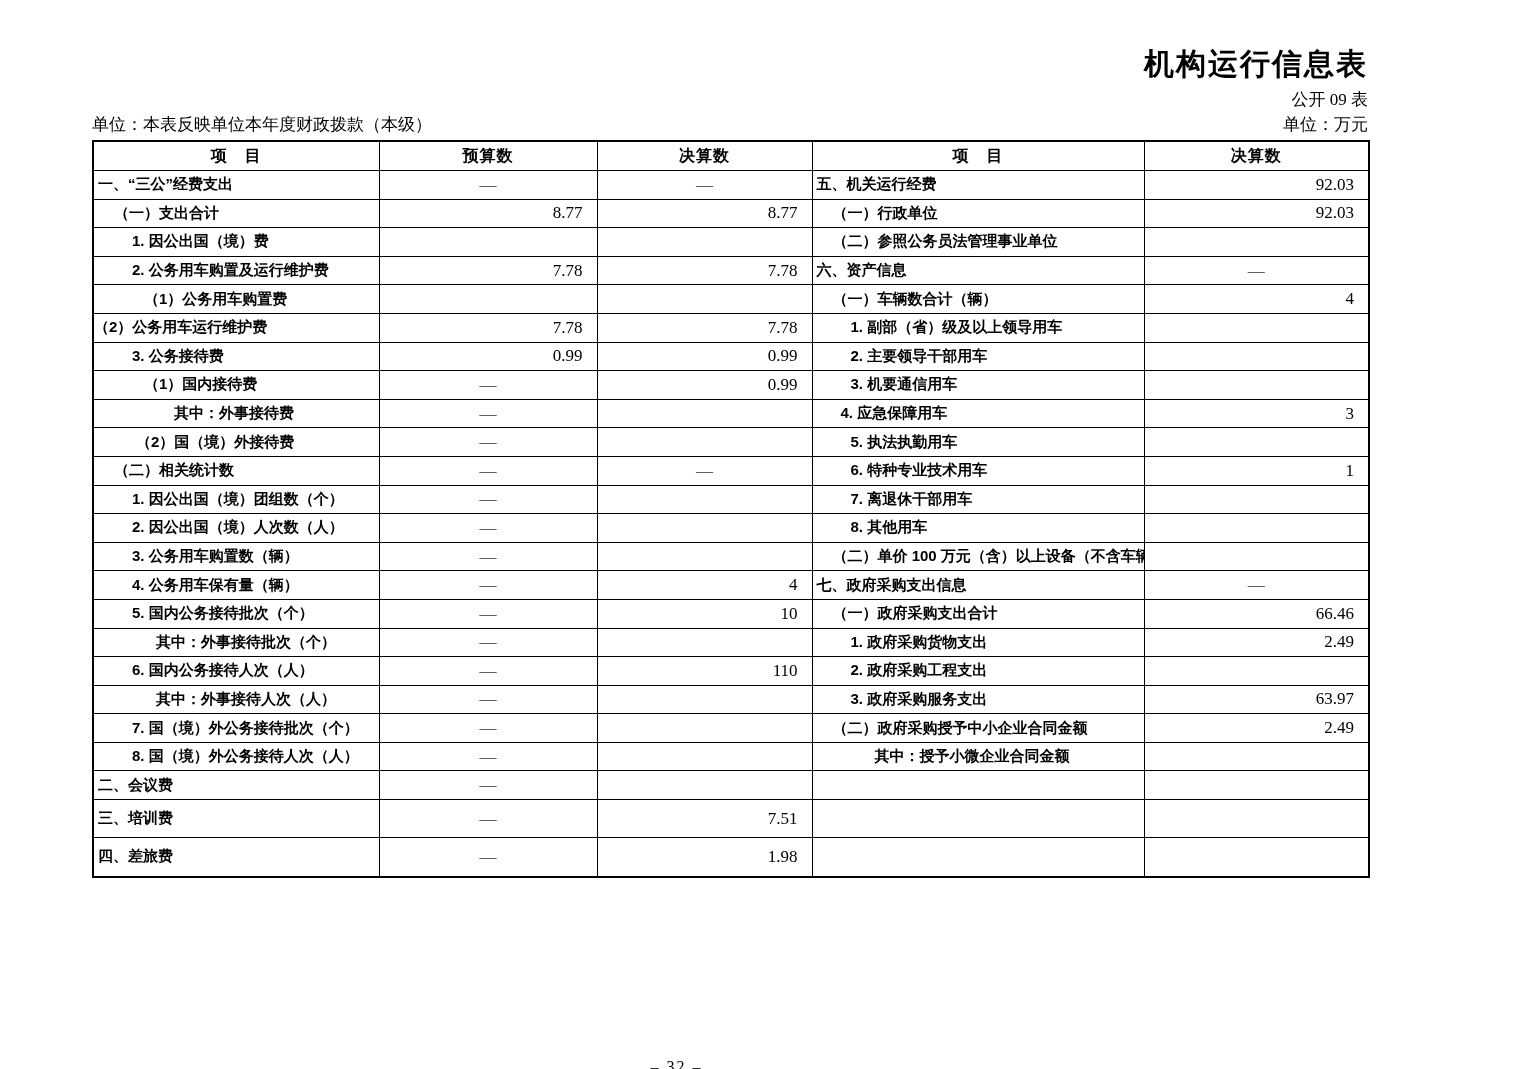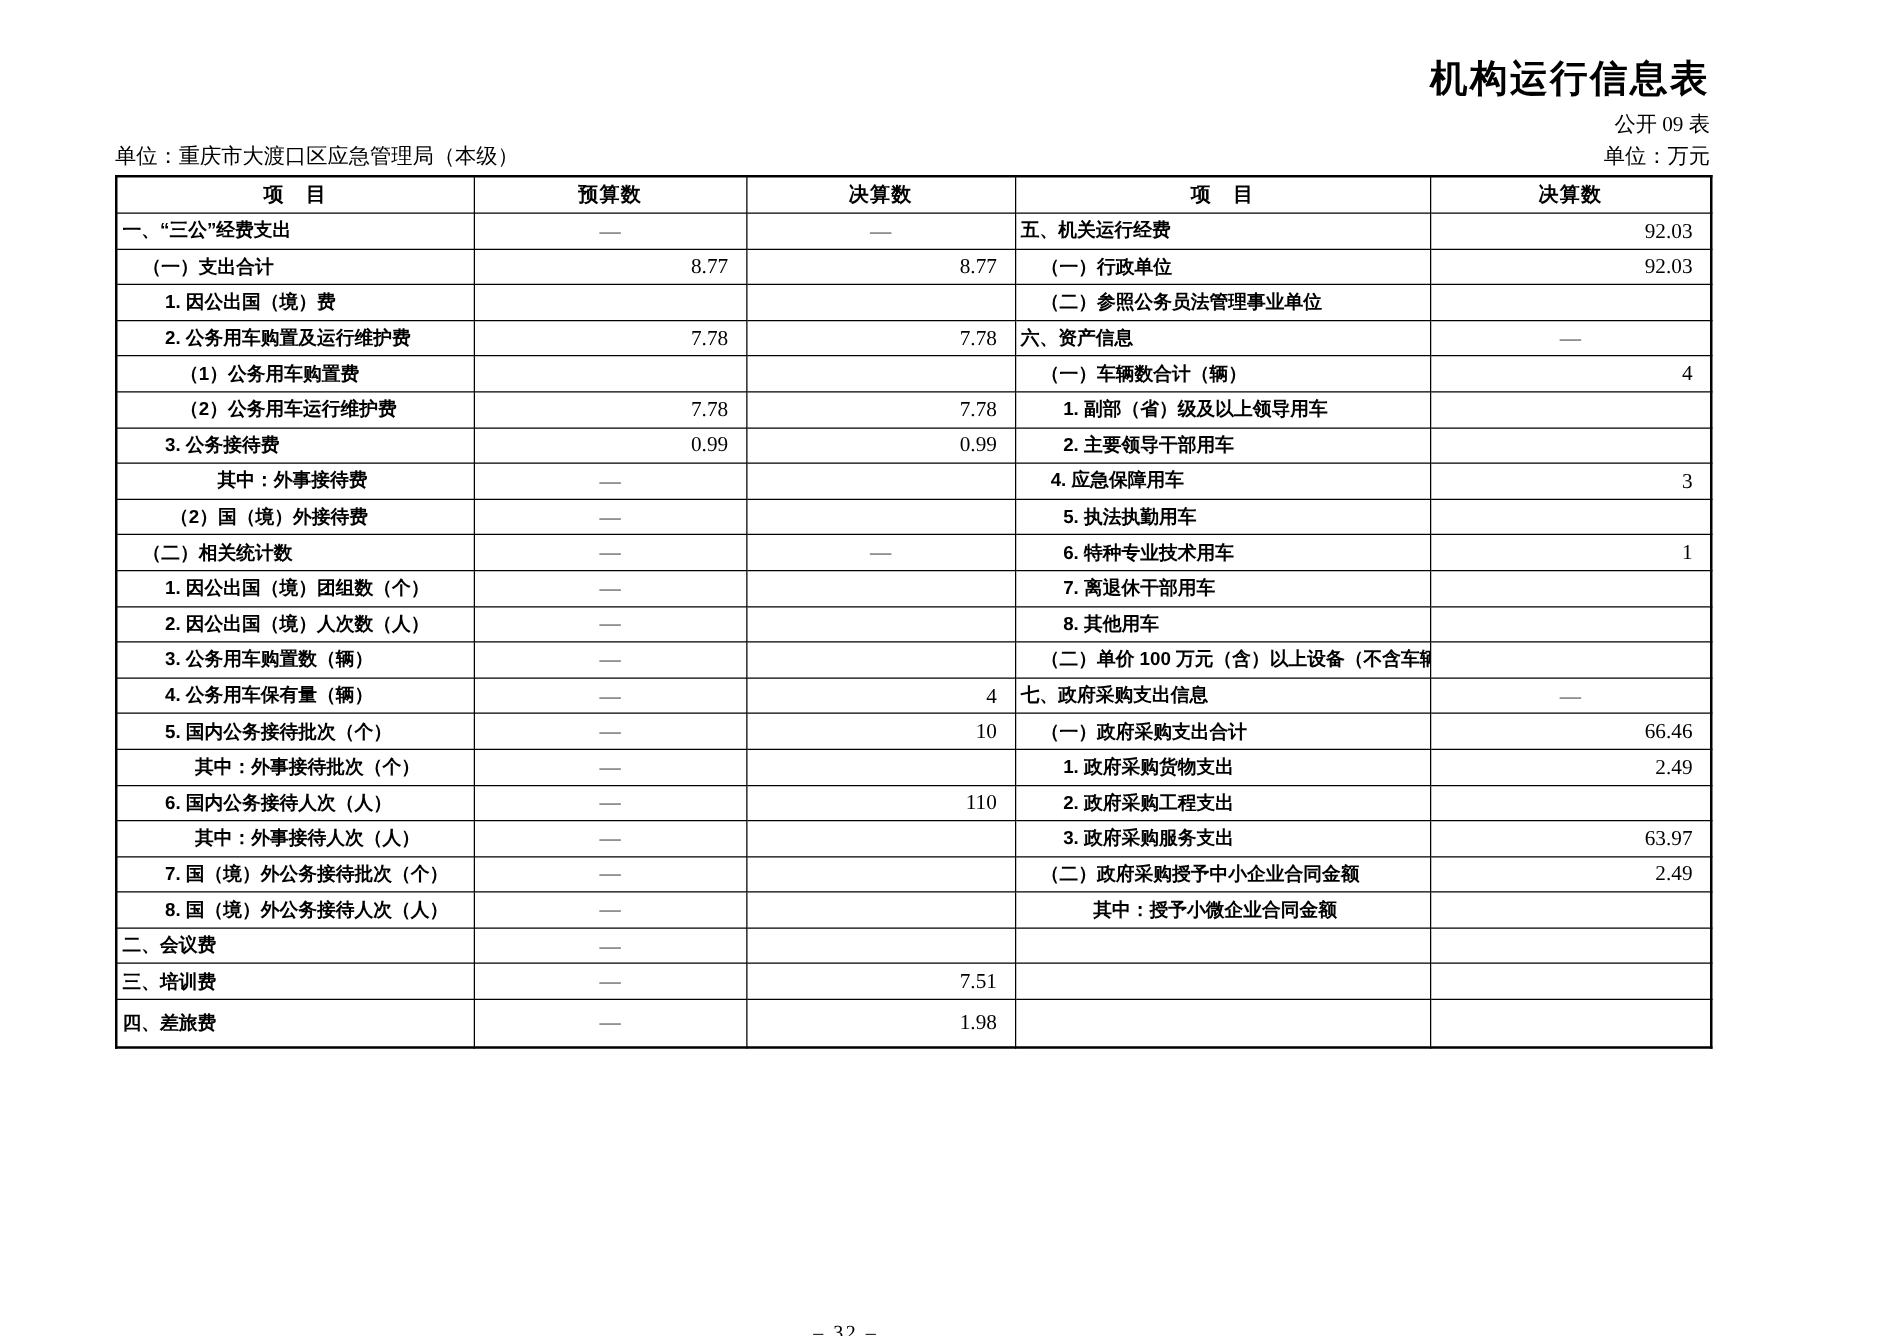--- a/index.html
+++ b/index.html
@@ -54,21 +54,21 @@
     text-align:center;font-size:16px;letter-spacing:2px;
   }
 </style>
 </head>
 <body>
 
 <div class="page">
   <h1 class="title">机构运行信息表</h1>
   <div class="form-code">公开 09 表</div>
   <div class="unit-row">
-    <span>单位：重庆市大渡口区应急管理局（本级）</span>
+    <span>单位：本表反映单位本年度财政拨款（本级）</span>
     <span>单位：万元</span>
   </div>
 
   <table class="info-table">
     <colgroup>
       <col style="width:286px">
         <col style="width:218px">
         <col style="width:215px">
         <col style="width:332px">
         <col style="width:225px">
@@ -112,34 +112,41 @@
           <td class="dash">—</td>
         </tr>
         <tr>
           <td class="label" style="padding-left: 50px;">（1）公务用车购置费</td>
           <td class="val"></td>
           <td class="val"></td>
           <td class="label" style="padding-left: 20px;">（一）车辆数合计（辆）</td>
           <td class="val">4</td>
         </tr>
         <tr>
-          <td class="label" style="padding-left: 50px;">（2）公务用车运行维护费</td>
+          <td class="label" style="">（2）公务用车运行维护费</td>
           <td class="val">7.78</td>
           <td class="val">7.78</td>
           <td class="label" style="padding-left: 38px;">1. 副部（省）级及以上领导用车</td>
           <td class="val"></td>
         </tr>
         <tr>
           <td class="label" style="padding-left: 38px;">3. 公务接待费</td>
           <td class="val">0.99</td>
           <td class="val">0.99</td>
           <td class="label" style="padding-left: 38px;">2. 主要领导干部用车</td>
           <td class="val"></td>
         </tr>
         <tr>
+          <td class="label" style="padding-left: 50px;">（1）国内接待费</td>
+          <td class="dash">—</td>
+          <td class="val">0.99</td>
+          <td class="label" style="padding-left: 38px;">3. 机要通信用车</td>
+          <td class="val"></td>
+        </tr>
+        <tr>
           <td class="label" style="padding-left: 80px;">其中：外事接待费</td>
           <td class="dash">—</td>
           <td class="val"></td>
           <td class="label" style="padding-left: 28px;">4. 应急保障用车</td>
           <td class="val">3</td>
         </tr>
         <tr>
           <td class="label" style="padding-left: 42px;">（2）国（境）外接待费</td>
           <td class="dash">—</td>
           <td class="val"></td>

